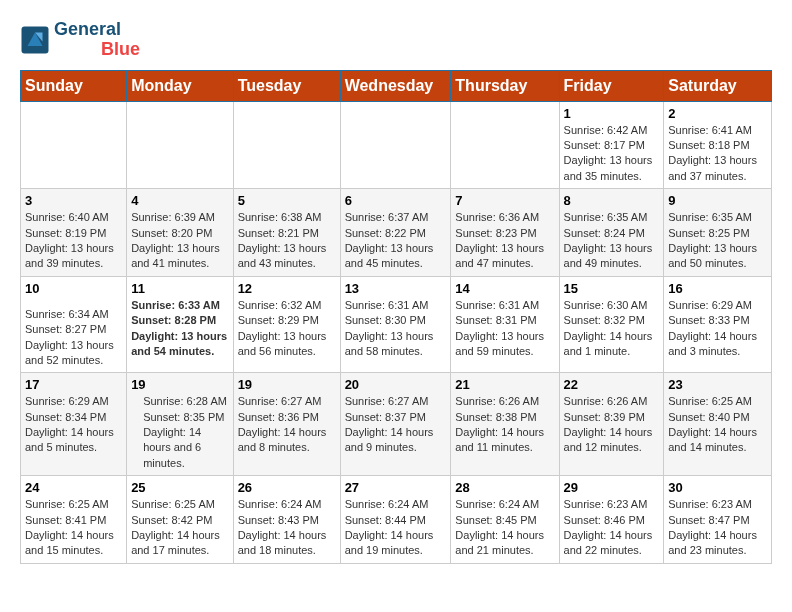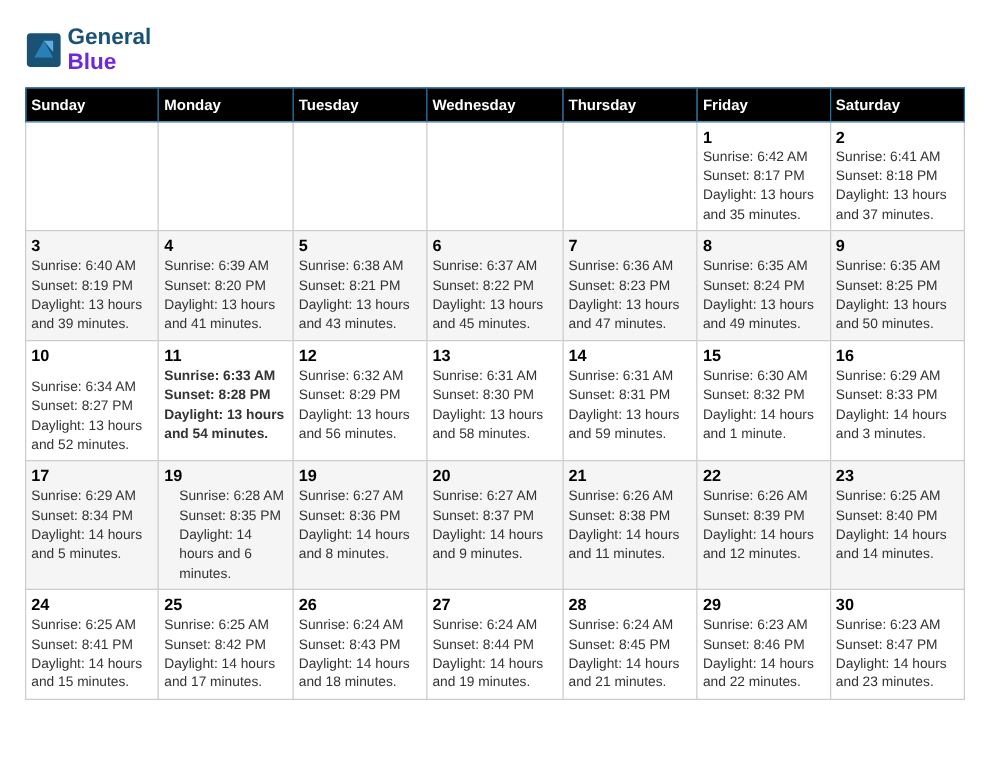--- a/index.html
+++ b/index.html
@@ -20,21 +20,22 @@
       display: flex;
       align-items: center;
     }
     .logo-text {
       font-size: 18px;
       font-weight: bold;
       color: #1a5276;
       line-height: 1.1;
     }
     .logo-text span {
-      color: #6d28d9;
+      color: #ef4444;
+      margin-left: 47px;
     }
     .logo-icon {
       width: 30px;
       height: 30px;
       margin-right: 4px;
     }
     .title-block {
       text-align: right;
     }
     .month-title {
@@ -45,25 +46,25 @@
     .location-title {
       font-size: 16px;
       color: #555;
     }
     .calendar-table {
       width: 100%;
       border-collapse: collapse;
       font-size: 11px;
     }
     .calendar-table th {
-      background-color: #000000;
+      background-color: #c2410c;
       color: #fff;
       padding: 6px 4px;
       text-align: left;
-      font-size: 12px;
+      font-size: 16px;
       border: 1px solid #2471a3;
     }
     .calendar-table td {
       border: 1px solid #ccc;
       vertical-align: top;
       padding: 4px;
       width: 113px;
       min-height: 80px;
       background: #fff;
     }

